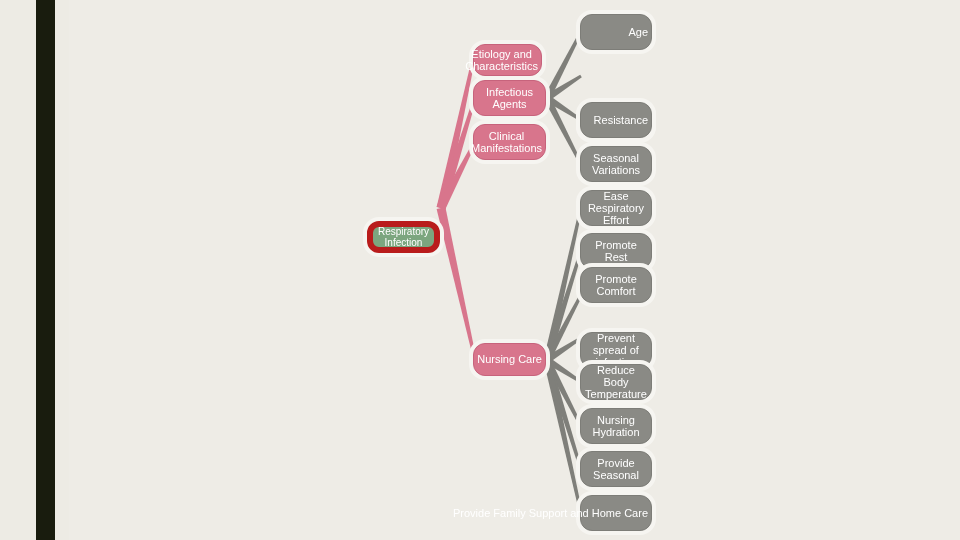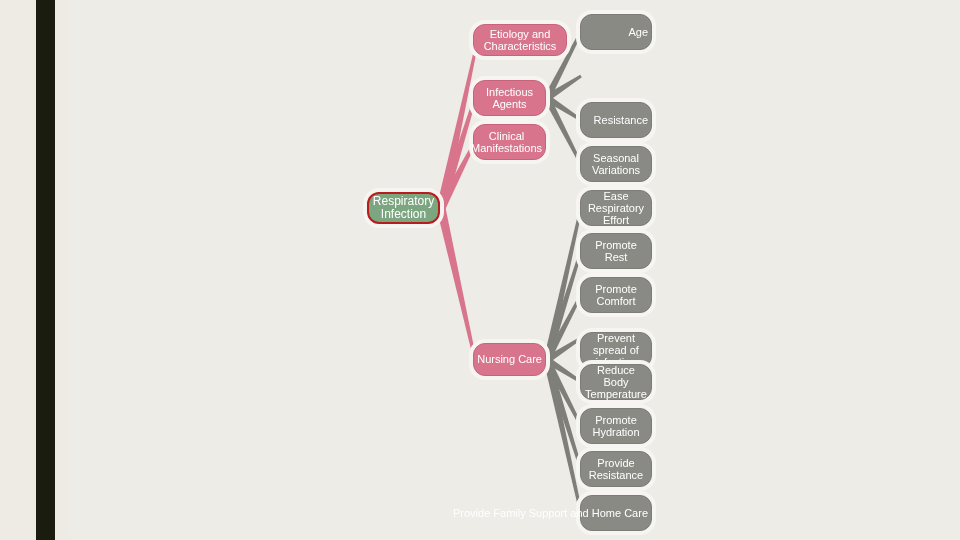--- a/index.html
+++ b/index.html
@@ -61,22 +61,23 @@
     justify-content: flex-end;
     text-align: center;
     color: #ffffff;
     border-radius: 12px;
     box-shadow: 0 0 0 4px #f6f5f1;
     line-height: 1.12;
     z-index: 5;
   }
   .node-green {
     background: #7ca67f;
-    border: 2px solid #b91c1c;
-    font-size: 12px;
+    border: 6px solid #b91c1c;
+    font-size: 10px;
+    margin-top: 29px;
   }
   .node-pink {
     background: #d8758c;
     border: 1px solid #c7637c;
     font-size: 11px;
   }
   .node-gray {
     background: #8a8a85;
     border: 1px solid #7d7d78;
     font-size: 11px;
@@ -118,21 +119,21 @@
       <polygon points="545.0986205264495,362.93849555003254 580.1851230827641,383.2593552357282 581.8148769172359,380.7406447642718 548.9013794735505,357.06150444996746" fill="#7f7f7a"></polygon>
       <polygon points="543.8885890525069,361.6028480638601 579.6665381653601,426.68693488451146 582.3334618346399,425.31306511548854 550.1114109474931,358.3971519361399" fill="#7f7f7a"></polygon>
       <polygon points="543.6587750979653,361.0422169419191 579.5680464705565,469.4466644036796 582.4319535294435,468.5533355963204 550.3412249020347,358.9577830580809" fill="#7f7f7a"></polygon>
       <polygon points="543.5833452893562,360.75925660236527 579.535719409724,513.325395686728 582.464280590276,512.674604313272 550.4166547106438,359.24074339763473" fill="#7f7f7a"></polygon>
     </svg>
 
   <div id="nodes">
       <div class="node node-green" style="left: 367px; top: 192px; width: 73px; height: 32px;">
         <span class="node-text">Respiratory Infection</span>
       </div>
-      <div class="node node-pink" style="left: 473px; top: 24px; width: 94px; height: 32px;">
+      <div class="node node-pink" style="left: 473px; top: 44px; width: 69px; height: 32px;">
         <span class="node-text">Etiology and Characteristics</span>
       </div>
       <div class="node node-pink" style="left: 473px; top: 80px; width: 73px; height: 36px;">
         <span class="node-text">Infectious Agents</span>
       </div>
       <div class="node node-pink" style="left: 473px; top: 124px; width: 73px; height: 36px;">
         <span class="node-text">Clinical Manifestations</span>
       </div>
       <div class="node node-pink" style="left: 473px; top: 343px; width: 73px; height: 33px;">
         <span class="node-text">Nursing Care</span>
@@ -148,33 +149,33 @@
       </div>
       <div class="node node-gray" style="left: 580px; top: 146px; width: 72px; height: 36px;">
         <span class="node-text">Seasonal Variations</span>
       </div>
       <div class="node node-gray" style="left: 580px; top: 190px; width: 72px; height: 36px;">
         <span class="node-text">Ease Respiratory Effort</span>
       </div>
       <div class="node node-gray" style="left: 580px; top: 233px; width: 72px; height: 36px;">
         <span class="node-text">Promote Rest</span>
       </div>
-      <div class="node node-gray" style="left: 580px; top: 277px; width: 72px; height: 36px;">
+      <div class="node node-gray" style="left: 580px; top: 267px; width: 72px; height: 36px;">
         <span class="node-text">Promote Comfort</span>
       </div>
       <div class="node node-gray" style="left: 580px; top: 332px; width: 72px; height: 36px;">
         <span class="node-text">Prevent spread of infection</span>
       </div>
       <div class="node node-gray" style="left: 580px; top: 364px; width: 72px; height: 36px;">
         <span class="node-text">Reduce Body Temperature</span>
       </div>
       <div class="node node-gray" style="left: 580px; top: 408px; width: 72px; height: 36px;">
-        <span class="node-text">Promote Hydration</span>
+        <span class="node-text">Nursing Hydration</span>
       </div>
       <div class="node node-gray" style="left: 580px; top: 451px; width: 72px; height: 36px;">
-        <span class="node-text">Provide Resistance</span>
+        <span class="node-text">Provide Seasonal</span>
       </div>
       <div class="node node-gray node-overflow" style="left: 580px; top: 495px; width: 72px; height: 36px;">
         <span class="node-text">Provide Family Support and Home Care</span>
       </div>
     </div>
 
 </div>
 
 </body></html>

